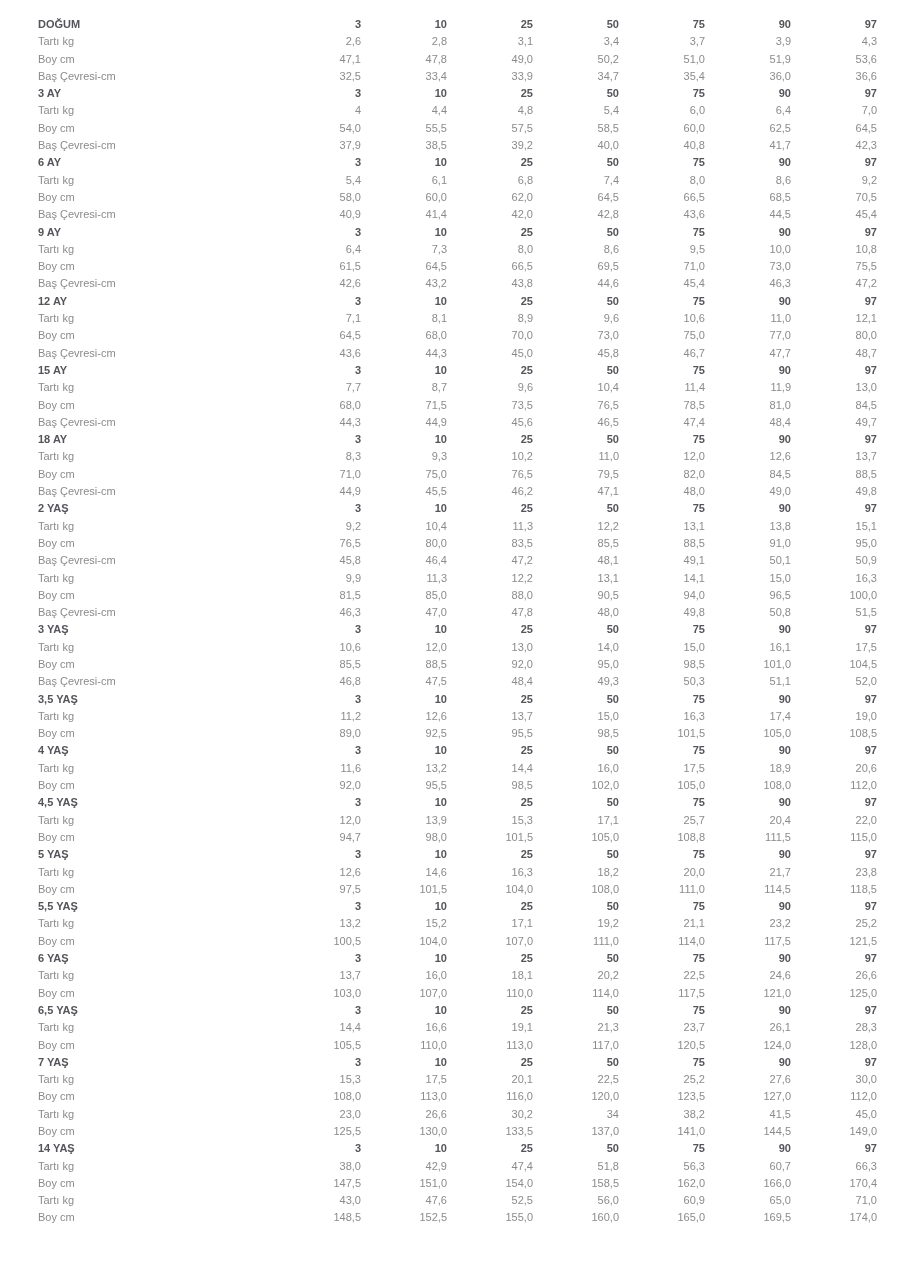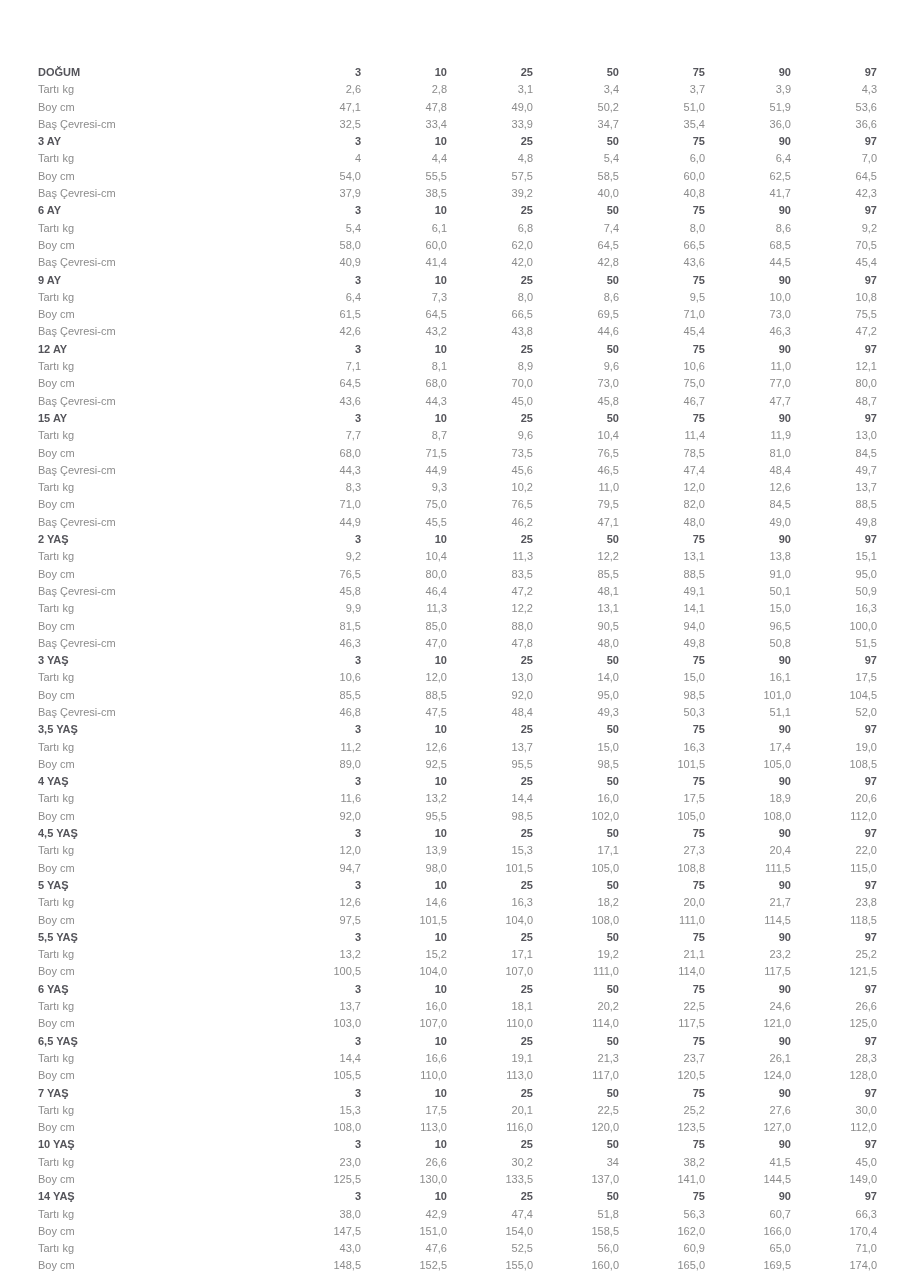--- a/index.html
+++ b/index.html
@@ -17,21 +17,20 @@
   .table-wrap{
     padding:16px 41px 8px 38px;
     box-sizing:border-box;
     width:918px;
     max-width:100%;
   }
   table{
     border-collapse:collapse;
     table-layout:fixed;
     width:100%;
-    margin-top:48px;
   }
   col.vcol{width:86px;}
   td{
     font-size:11px;
     height:17.3px;
     line-height:17.3px;
     padding:0;
     margin:0;
     color:var(--row-text);
     text-align:right;
@@ -296,20 +295,30 @@
         <tr>
           <td class="label">Baş Çevresi-cm</td>
           <td>44,3</td>
           <td>44,9</td>
           <td>45,6</td>
           <td>46,5</td>
           <td>47,4</td>
           <td>48,4</td>
           <td>49,7</td>
         </tr>
+        <tr class="group-header">
+          <td class="label">18 AY</td>
+          <td>3</td>
+          <td>10</td>
+          <td>25</td>
+          <td>50</td>
+          <td>75</td>
+          <td>90</td>
+          <td>97</td>
+        </tr>
         <tr>
           <td class="label">Tartı kg</td>
           <td>8,3</td>
           <td>9,3</td>
           <td>10,2</td>
           <td>11,0</td>
           <td>12,0</td>
           <td>12,6</td>
           <td>13,7</td>
         </tr>
@@ -512,21 +521,21 @@
           <td>75</td>
           <td>90</td>
           <td>97</td>
         </tr>
         <tr>
           <td class="label">Tartı kg</td>
           <td>12,0</td>
           <td>13,9</td>
           <td>15,3</td>
           <td>17,1</td>
-          <td>27,3</td>
+          <td>25,7</td>
           <td>20,4</td>
           <td>22,0</td>
         </tr>
         <tr>
           <td class="label">Boy cm</td>
           <td>94,7</td>
           <td>98,0</td>
           <td>101,5</td>
           <td>105,0</td>
           <td>108,8</td>
@@ -676,30 +685,20 @@
         <tr>
           <td class="label">Boy cm</td>
           <td>108,0</td>
           <td>113,0</td>
           <td>116,0</td>
           <td>120,0</td>
           <td>123,5</td>
           <td>127,0</td>
           <td>112,0</td>
         </tr>
-        <tr class="group-header">
-          <td class="label">10 YAŞ</td>
-          <td>3</td>
-          <td>10</td>
-          <td>25</td>
-          <td>50</td>
-          <td>75</td>
-          <td>90</td>
-          <td>97</td>
-        </tr>
         <tr>
           <td class="label">Tartı kg</td>
           <td>23,0</td>
           <td>26,6</td>
           <td>30,2</td>
           <td>34</td>
           <td>38,2</td>
           <td>41,5</td>
           <td>45,0</td>
         </tr>

